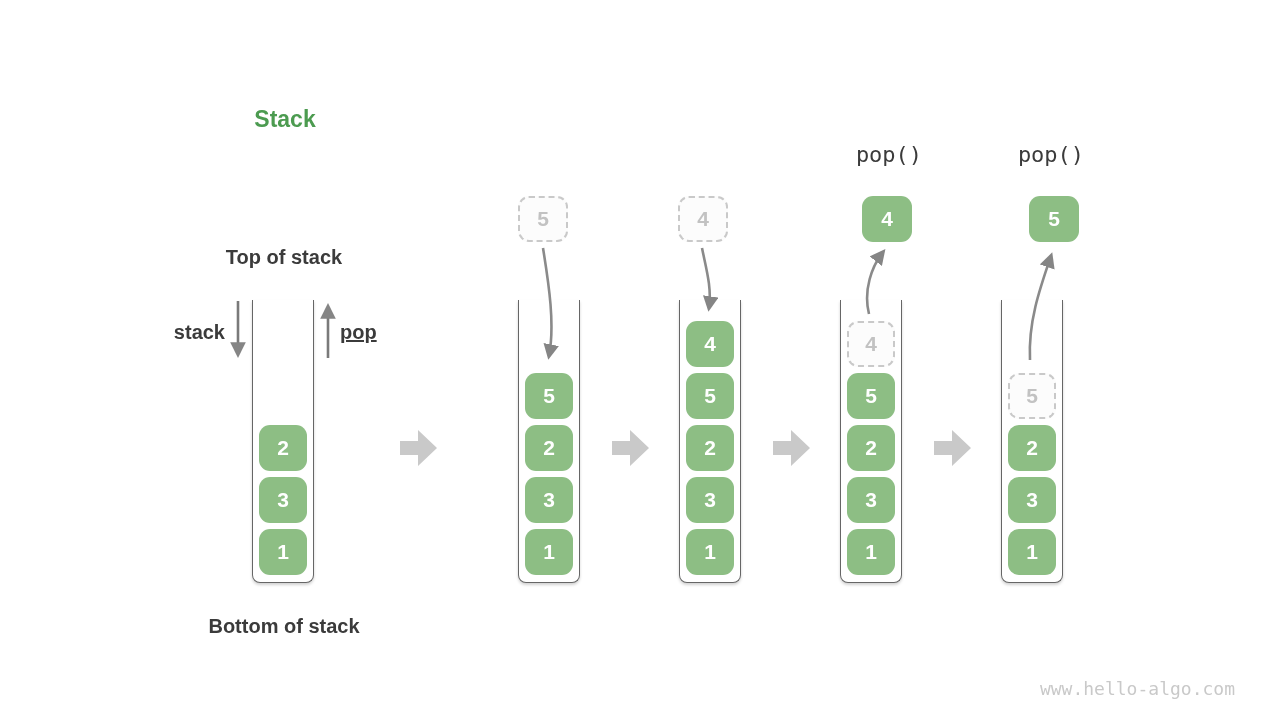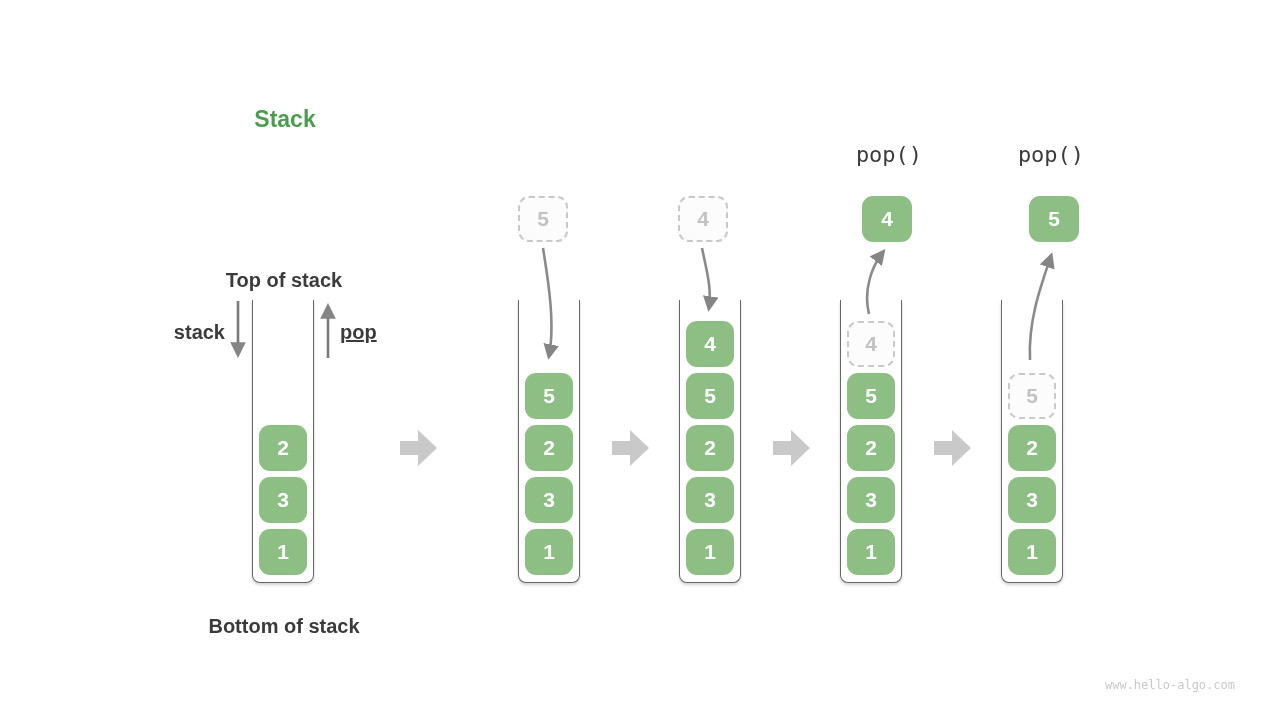--- a/index.html
+++ b/index.html
@@ -10,28 +10,28 @@
   html,body{margin:0;padding:0;background:var(--bg);}
   .canvas{
     position:relative;width:1280px;height:720px;background:var(--bg);
     overflow:hidden;font-family:"Liberation Sans",sans-serif;color:var(--text-dark);
   }
   .title{
     position:absolute;left:185px;top:106px;width:200px;text-align:center;
     font-size:23px;font-weight:bold;color:var(--green-accent);
   }
   .lbl{position:absolute;font-size:20px;font-weight:bold;color:var(--text-dark);}
-  .top-label{left:180px;top:246px;width:208px;text-align:center;margin-top:23px;}
+  .top-label{left:180px;top:246px;width:208px;text-align:center;}
   .bottom-label{left:180px;top:615px;width:208px;text-align:center;}
   .push-label{left:130px;top:321px;width:95px;text-align:right;}
   .pop-label{left:340px;top:321px;width:95px;text-align:left;text-decoration:underline;}
   .watermark{
     position:absolute;right:45px;top:678px;
     font-family:"DejaVu Sans Mono","Liberation Mono",monospace;
-    font-size:12px;color:var(--watermark-gray);
+    font-size:18px;color:var(--watermark-gray);
   }
   .op-header{
     position:absolute;top:142px;width:170px;text-align:center;
     font-family:"DejaVu Sans Mono","Liberation Mono",monospace;
     font-size:22px;color:var(--text-dark);white-space:nowrap;
   }
   .op-header .arg{color:var(--green-accent);font-weight:bold;}
   .stack-container{
     position:absolute;top:300px;width:62px;height:283px;box-sizing:border-box;
     border:1.5px solid var(--wall-gray);border-top:none;

